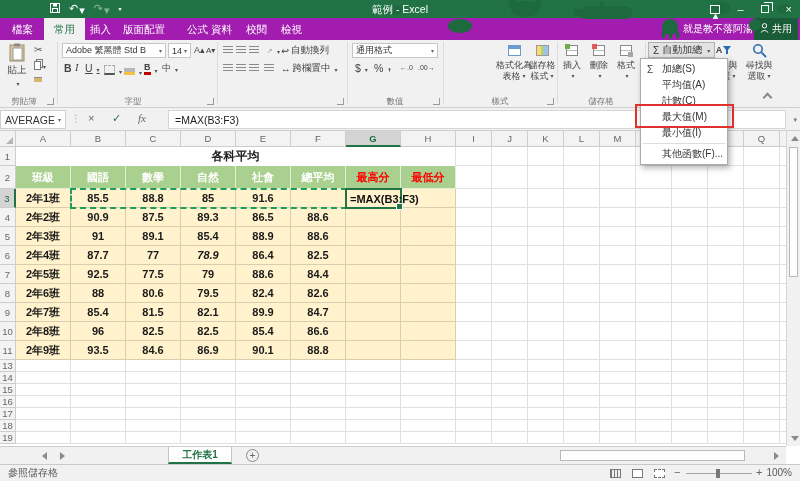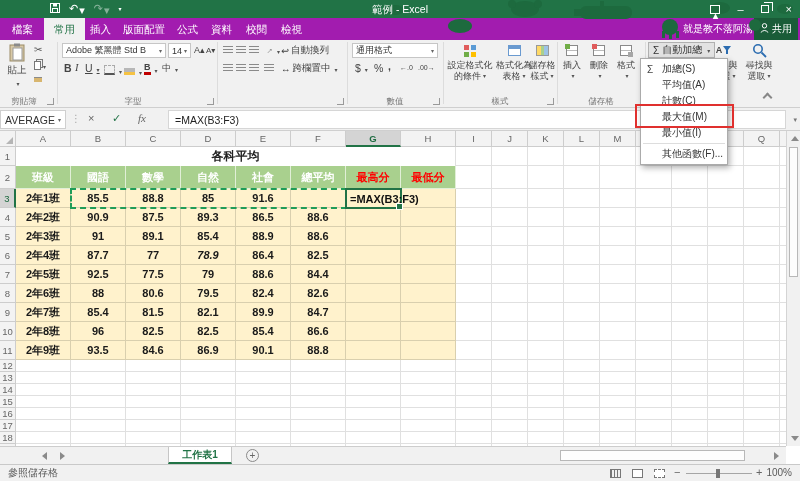--- a/index.html
+++ b/index.html
@@ -164,21 +164,21 @@
       <span class="restore"></span>
       <span>×</span>
     </div>
   </div>
 
   <div class="tabbar">
     <div class="rtab" style="left:2px">檔案</div>
     <div class="rtab active" style="left:44px">常用</div>
     <div class="rtab" style="left:80px">插入</div>
     <div class="rtab" style="left:113px">版面配置</div>
-    <div class="rtab" style="left:167px">公式</div>
+    <div class="rtab" style="left:177px">公式</div>
     <div class="rtab" style="left:201px">資料</div>
     <div class="rtab" style="left:236px">校閱</div>
     <div class="rtab" style="left:271px">檢視</div>
     <div class="user">就是教不落阿湯</div>
     <div class="share">
       <span><svg width="9" height="10" viewBox="0 0 9 10">
             <circle cx="4.5" cy="2.8" r="2.2" fill="none" stroke="#fff"></circle>
             <path d="M0.8 9.5 Q4.5 5.5 8.2 9.5" fill="none" stroke="#fff"></path>
           </svg></span>
       <span>共用</span>
@@ -292,27 +292,20 @@
         <span>$</span>
         <span class="drop"></span>
       </span>
     <span class="rbtn" style="left:374px;top:22px">%</span>
     <span class="rbtn" style="left:388px;top:20px;font-weight:700">,</span>
     <span class="rbtn" style="left:400px;top:24px;font-size:7px">←.0</span>
     <span class="rbtn" style="left:418px;top:24px;font-size:7px">.00→</span>
     <div class="glabel" style="left:347px;width:96px">數值</div>
     <span class="lnch" style="left:433px;top:58px"></span>
 
-    <div class="vbtn" style="left:446px;width:48px">
-      <span class="vicon">
-          <span class="icond"></span>
-        </span>
-      <span>設定格式化</span>
-      <span><span>的條件</span><span class="drop"></span></span>
-    </div>
     <div class="vbtn" style="left:496px;width:36px">
       <span class="vicon">
           <span class="itable"></span>
         </span>
       <span>格式化為</span>
       <span><span>表格</span><span class="drop"></span></span>
     </div>
     <div class="vbtn" style="left:528px;width:28px">
       <span class="vicon">
           <span class="istyle"></span>
@@ -627,41 +620,20 @@
         <div class="cell" style="width: 36px;"></div>
         <div class="cell" style="width: 36px;"></div>
         <div class="cell" style="width: 36px;"></div>
         <div class="cell" style="width: 36px;"></div>
         <div class="cell" style="width: 36px;"></div>
         <div class="cell" style="width: 36px;"></div>
         <div class="cell" style="width: 36px;"></div>
         <div class="cell" style="width: 36px;"></div>
       </div>
       <div class="srow" style="height: 12px;">
-        <div class="rowhead" style="width: 16px;">12</div>
-        <div class="cell" style="width: 55px;"></div>
-        <div class="cell" style="width: 55px;"></div>
-        <div class="cell" style="width: 55px;"></div>
-        <div class="cell" style="width: 55px;"></div>
-        <div class="cell" style="width: 55px;"></div>
-        <div class="cell" style="width: 55px;"></div>
-        <div class="cell" style="width: 55px;"></div>
-        <div class="cell" style="width: 55px;"></div>
-        <div class="cell" style="width: 36px;"></div>
-        <div class="cell" style="width: 36px;"></div>
-        <div class="cell" style="width: 36px;"></div>
-        <div class="cell" style="width: 36px;"></div>
-        <div class="cell" style="width: 36px;"></div>
-        <div class="cell" style="width: 36px;"></div>
-        <div class="cell" style="width: 36px;"></div>
-        <div class="cell" style="width: 36px;"></div>
-        <div class="cell" style="width: 36px;"></div>
-        <div class="cell" style="width: 36px;"></div>
-      </div>
-      <div class="srow" style="height: 12px;">
         <div class="rowhead" style="width: 16px;">13</div>
         <div class="cell" style="width: 55px;"></div>
         <div class="cell" style="width: 55px;"></div>
         <div class="cell" style="width: 55px;"></div>
         <div class="cell" style="width: 55px;"></div>
         <div class="cell" style="width: 55px;"></div>
         <div class="cell" style="width: 55px;"></div>
         <div class="cell" style="width: 55px;"></div>
         <div class="cell" style="width: 55px;"></div>
         <div class="cell" style="width: 36px;"></div>

